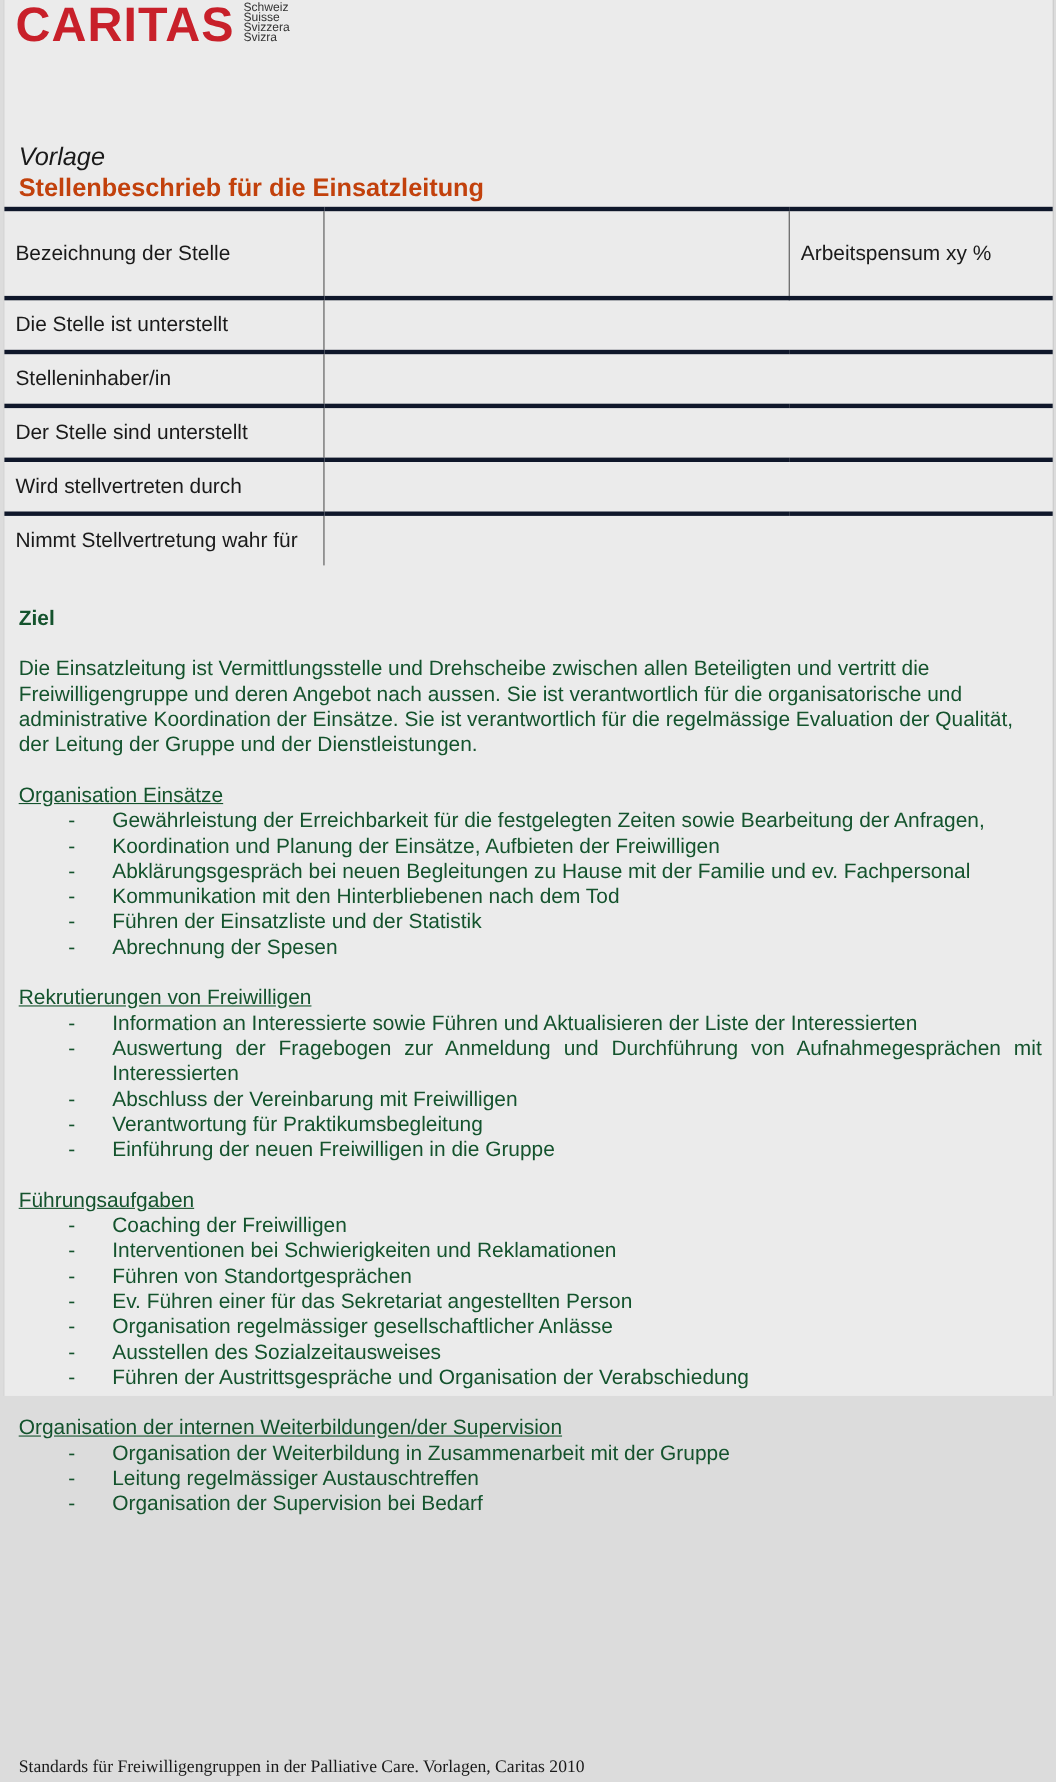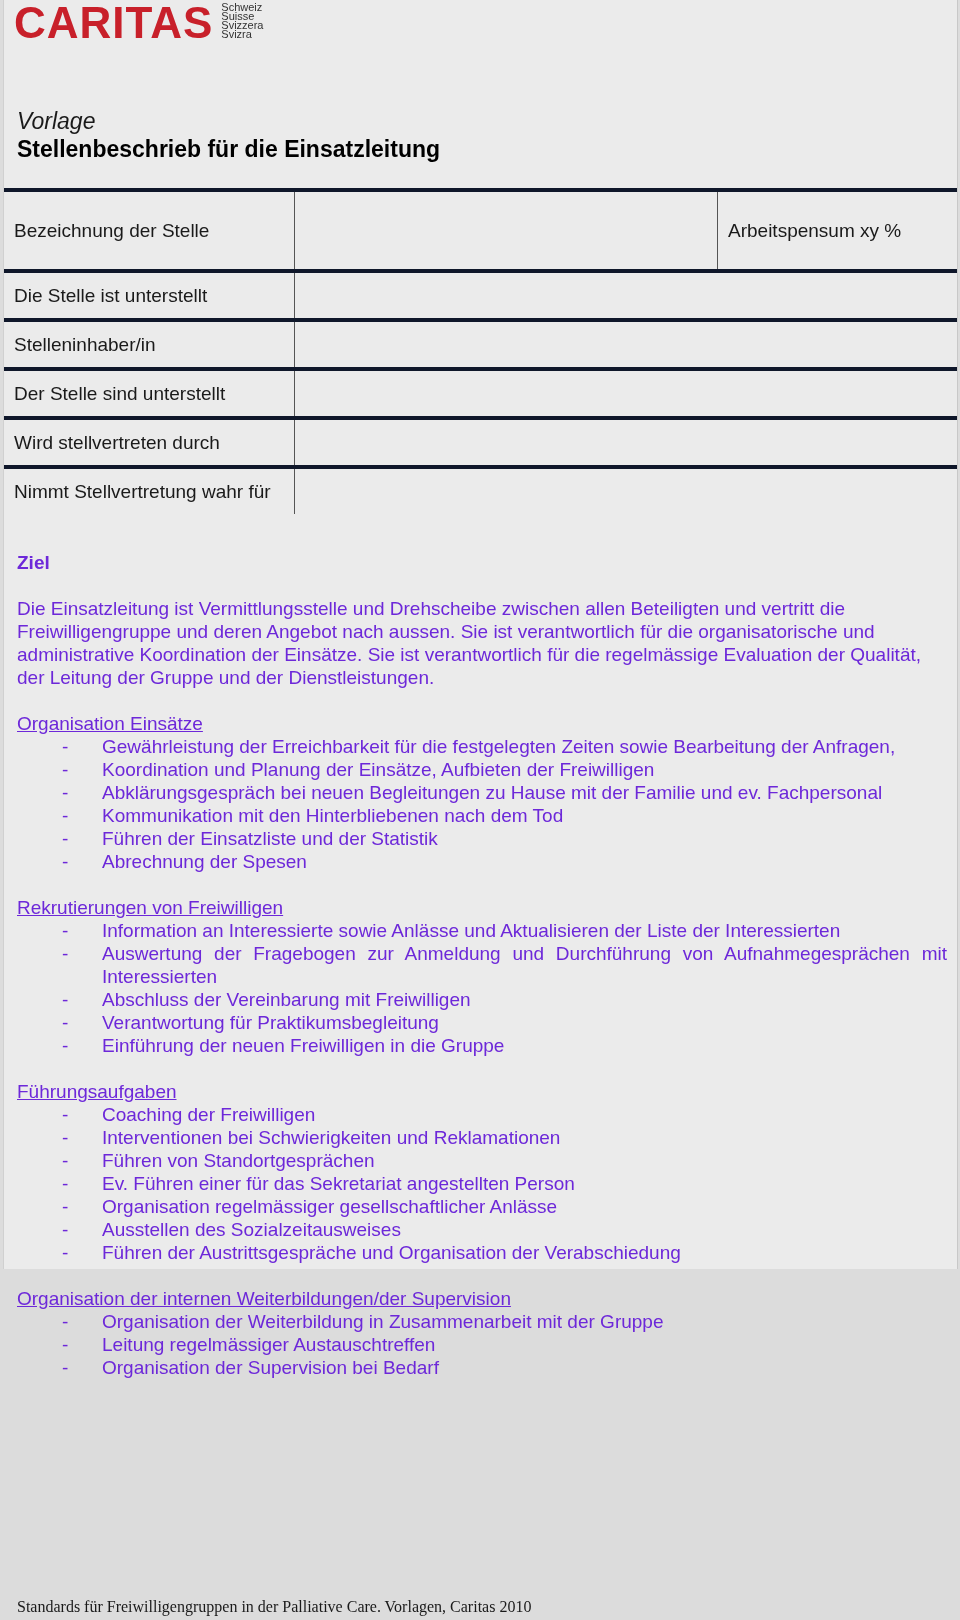--- a/index.html
+++ b/index.html
@@ -54,26 +54,27 @@
     .title-block {
       position: absolute;
       left: 13px;
       top: 107px;
     }
     .subtitle {
       font-style: italic;
       font-size: 23px;
       line-height: 28px;
       color: #1a1a1a;
+      margin-top: 21px;
     }
     .title {
       font-weight: bold;
       font-size: 23px;
       line-height: 28px;
-      color: #000000;
+      color: #c2410c;
     }
     
     .info-table {
       position: absolute;
       left: 0;
       top: 188px;
       width: 953px;
       border-collapse: collapse;
     }
     .info-table td {
@@ -104,21 +105,21 @@
     .row-std td { height: 45px; }
 
     
     .content {
       position: absolute;
       left: 13px;
       top: 551px;
       width: 930px;
       font-size: 19px;
       line-height: 23px;
-      color: #6d28d9;
+      color: #14532d;
     }
     .h-bold {
       font-weight: bold;
       margin: 0;
     }
     .para {
       margin: 23px 0 0 0;
       text-align: left;
     }
     .h-aufgaben {
@@ -220,21 +221,21 @@
         <li><span class="dash-mark">-</span><span>Abklärungsgespräch bei neuen Begleitungen zu Hause mit der Familie und ev. Fachpersonal</span></li>
         <li><span class="dash-mark">-</span><span>Kommunikation mit den Hinterbliebenen nach dem Tod</span></li>
         <li><span class="dash-mark">-</span><span>Führen der Einsatzliste und der Statistik</span></li>
         <li><span class="dash-mark">-</span><span>Abrechnung der Spesen</span></li>
       </ul>
     </div>
 
     <div class="section">
       <div class="section-title">Rekrutierungen von Freiwilligen</div>
       <ul class="dash">
-        <li><span class="dash-mark">-</span><span>Information an Interessierte sowie Anlässe und Aktualisieren der Liste der Interessierten</span></li>
+        <li><span class="dash-mark">-</span><span>Information an Interessierte sowie Führen und Aktualisieren der Liste der Interessierten</span></li>
         <li><span class="dash-mark">-</span><span>Auswertung der Fragebogen zur Anmeldung und Durchführung von Aufnahmegesprächen mit Interessierten</span></li>
         <li><span class="dash-mark">-</span><span>Abschluss der Vereinbarung  mit Freiwilligen</span></li>
         <li><span class="dash-mark">-</span><span>Verantwortung für Praktikumsbegleitung</span></li>
         <li><span class="dash-mark">-</span><span>Einführung der neuen Freiwilligen in die Gruppe</span></li>
       </ul>
     </div>
 
     <div class="section">
       <div class="section-title">Führungsaufgaben</div>
       <ul class="dash">

